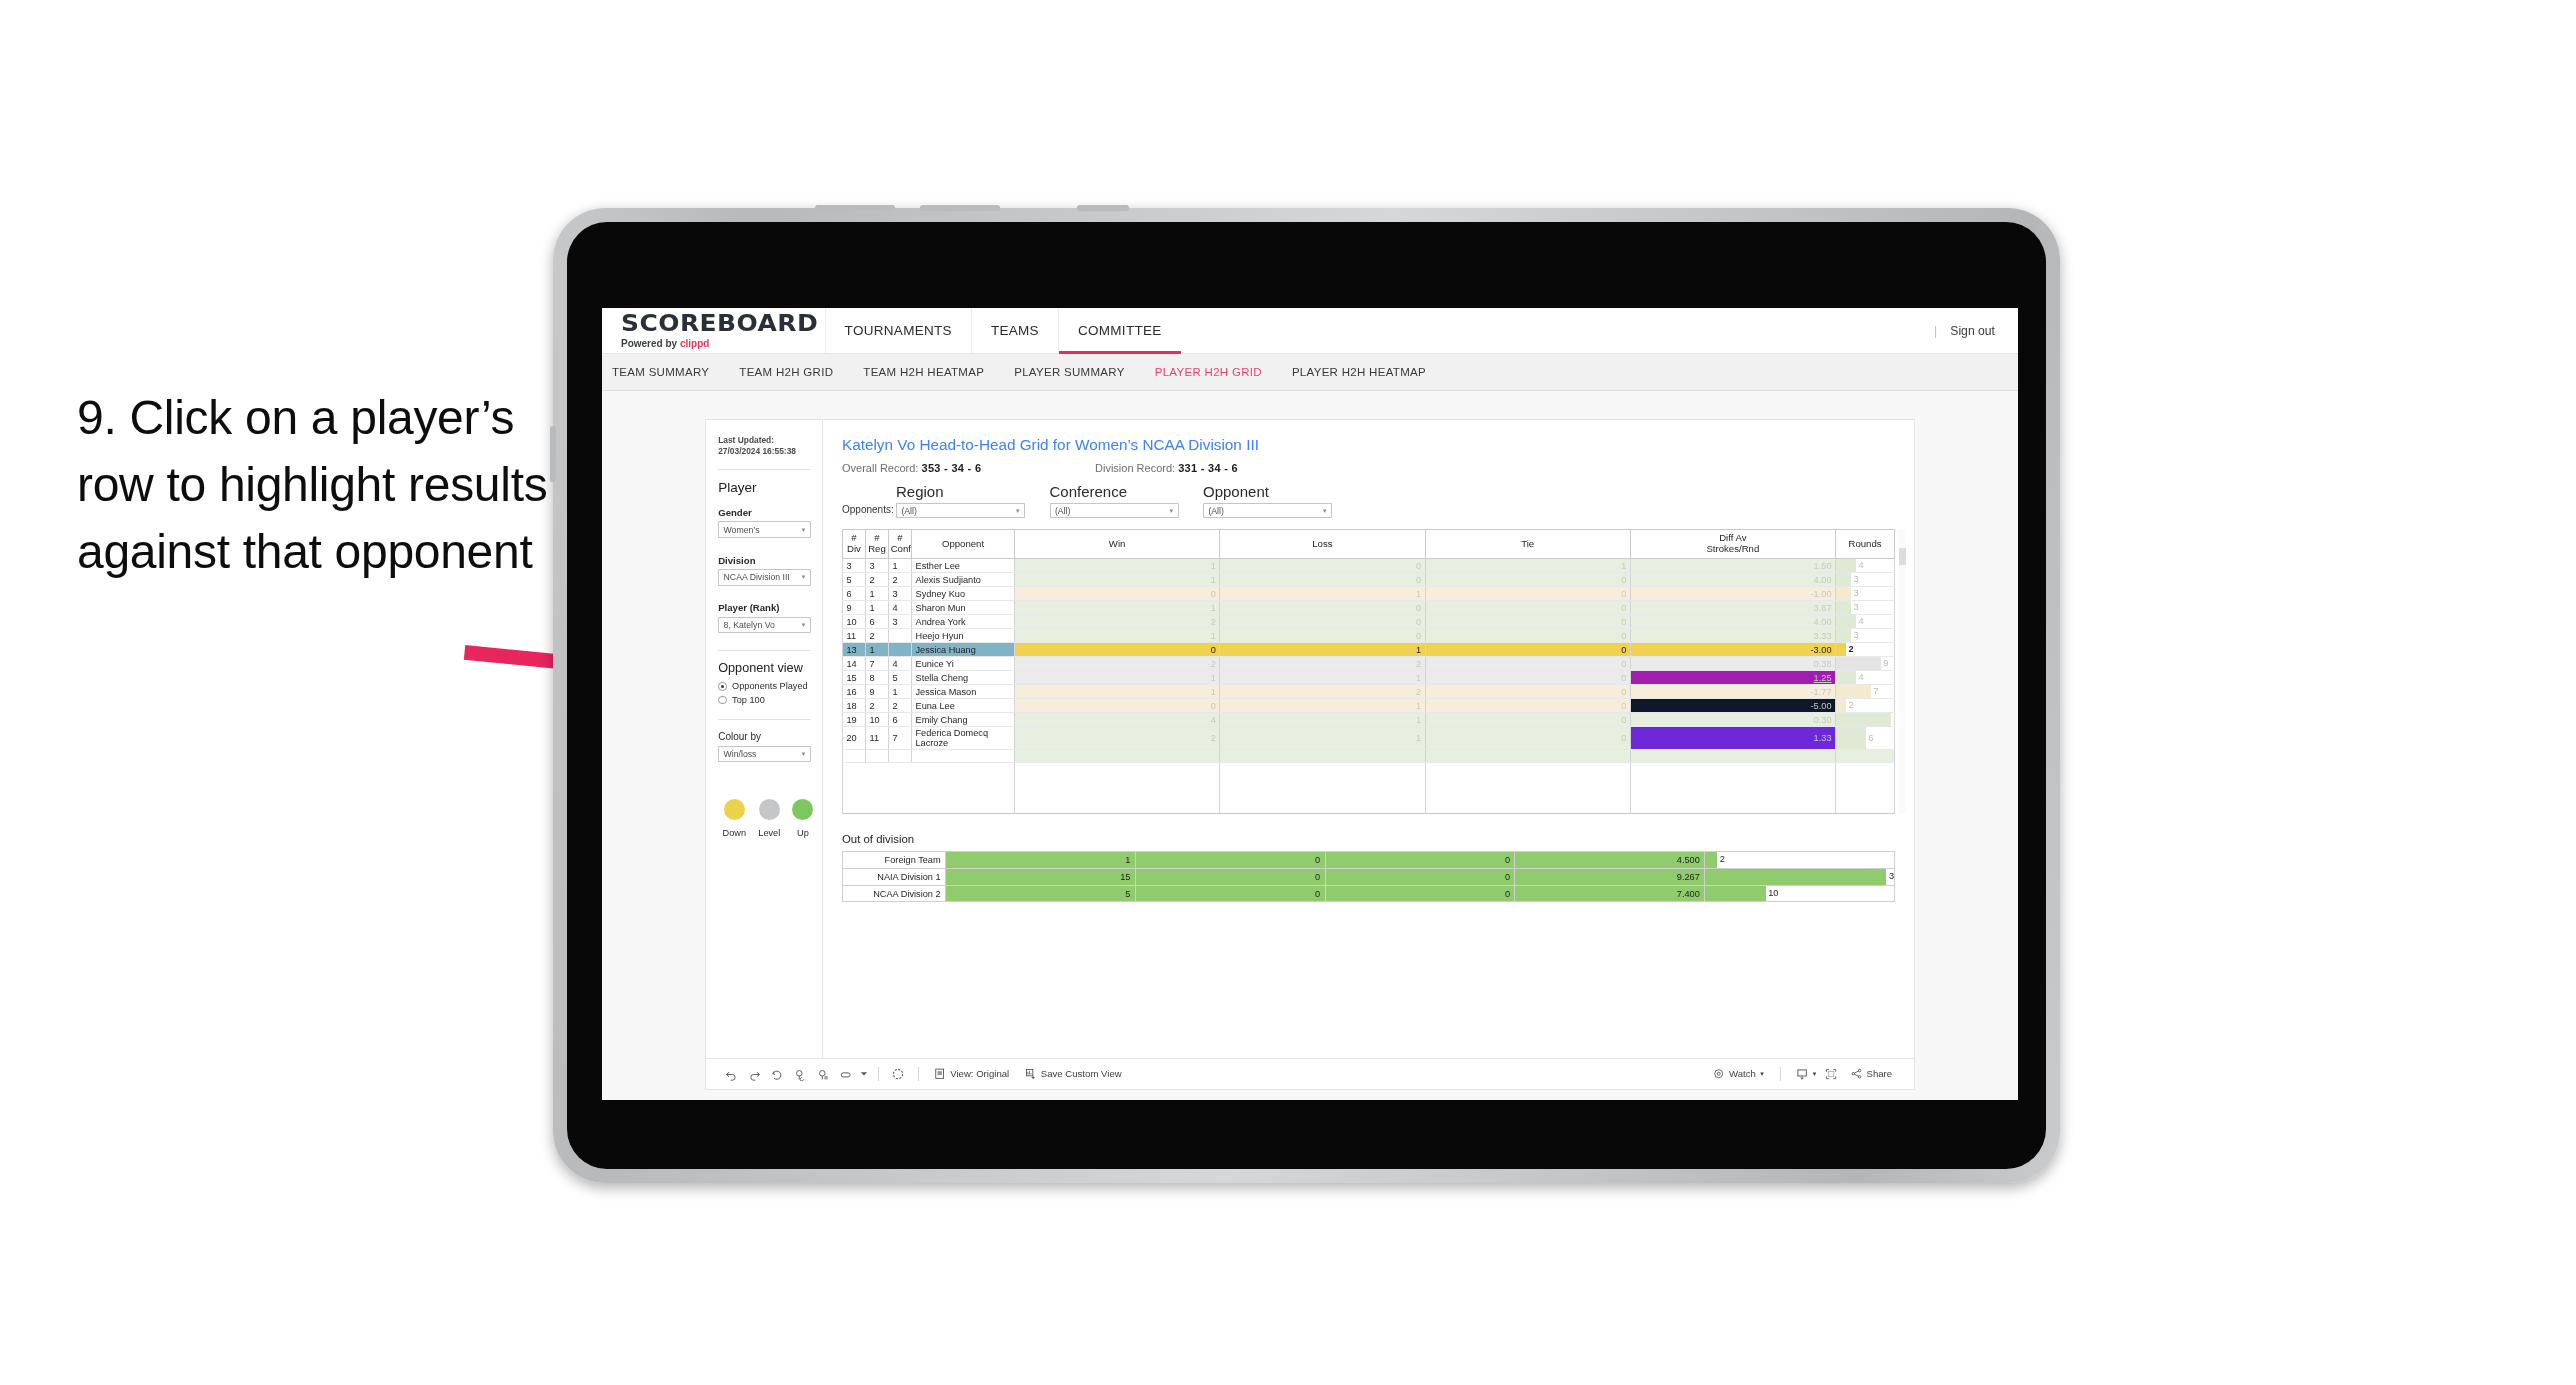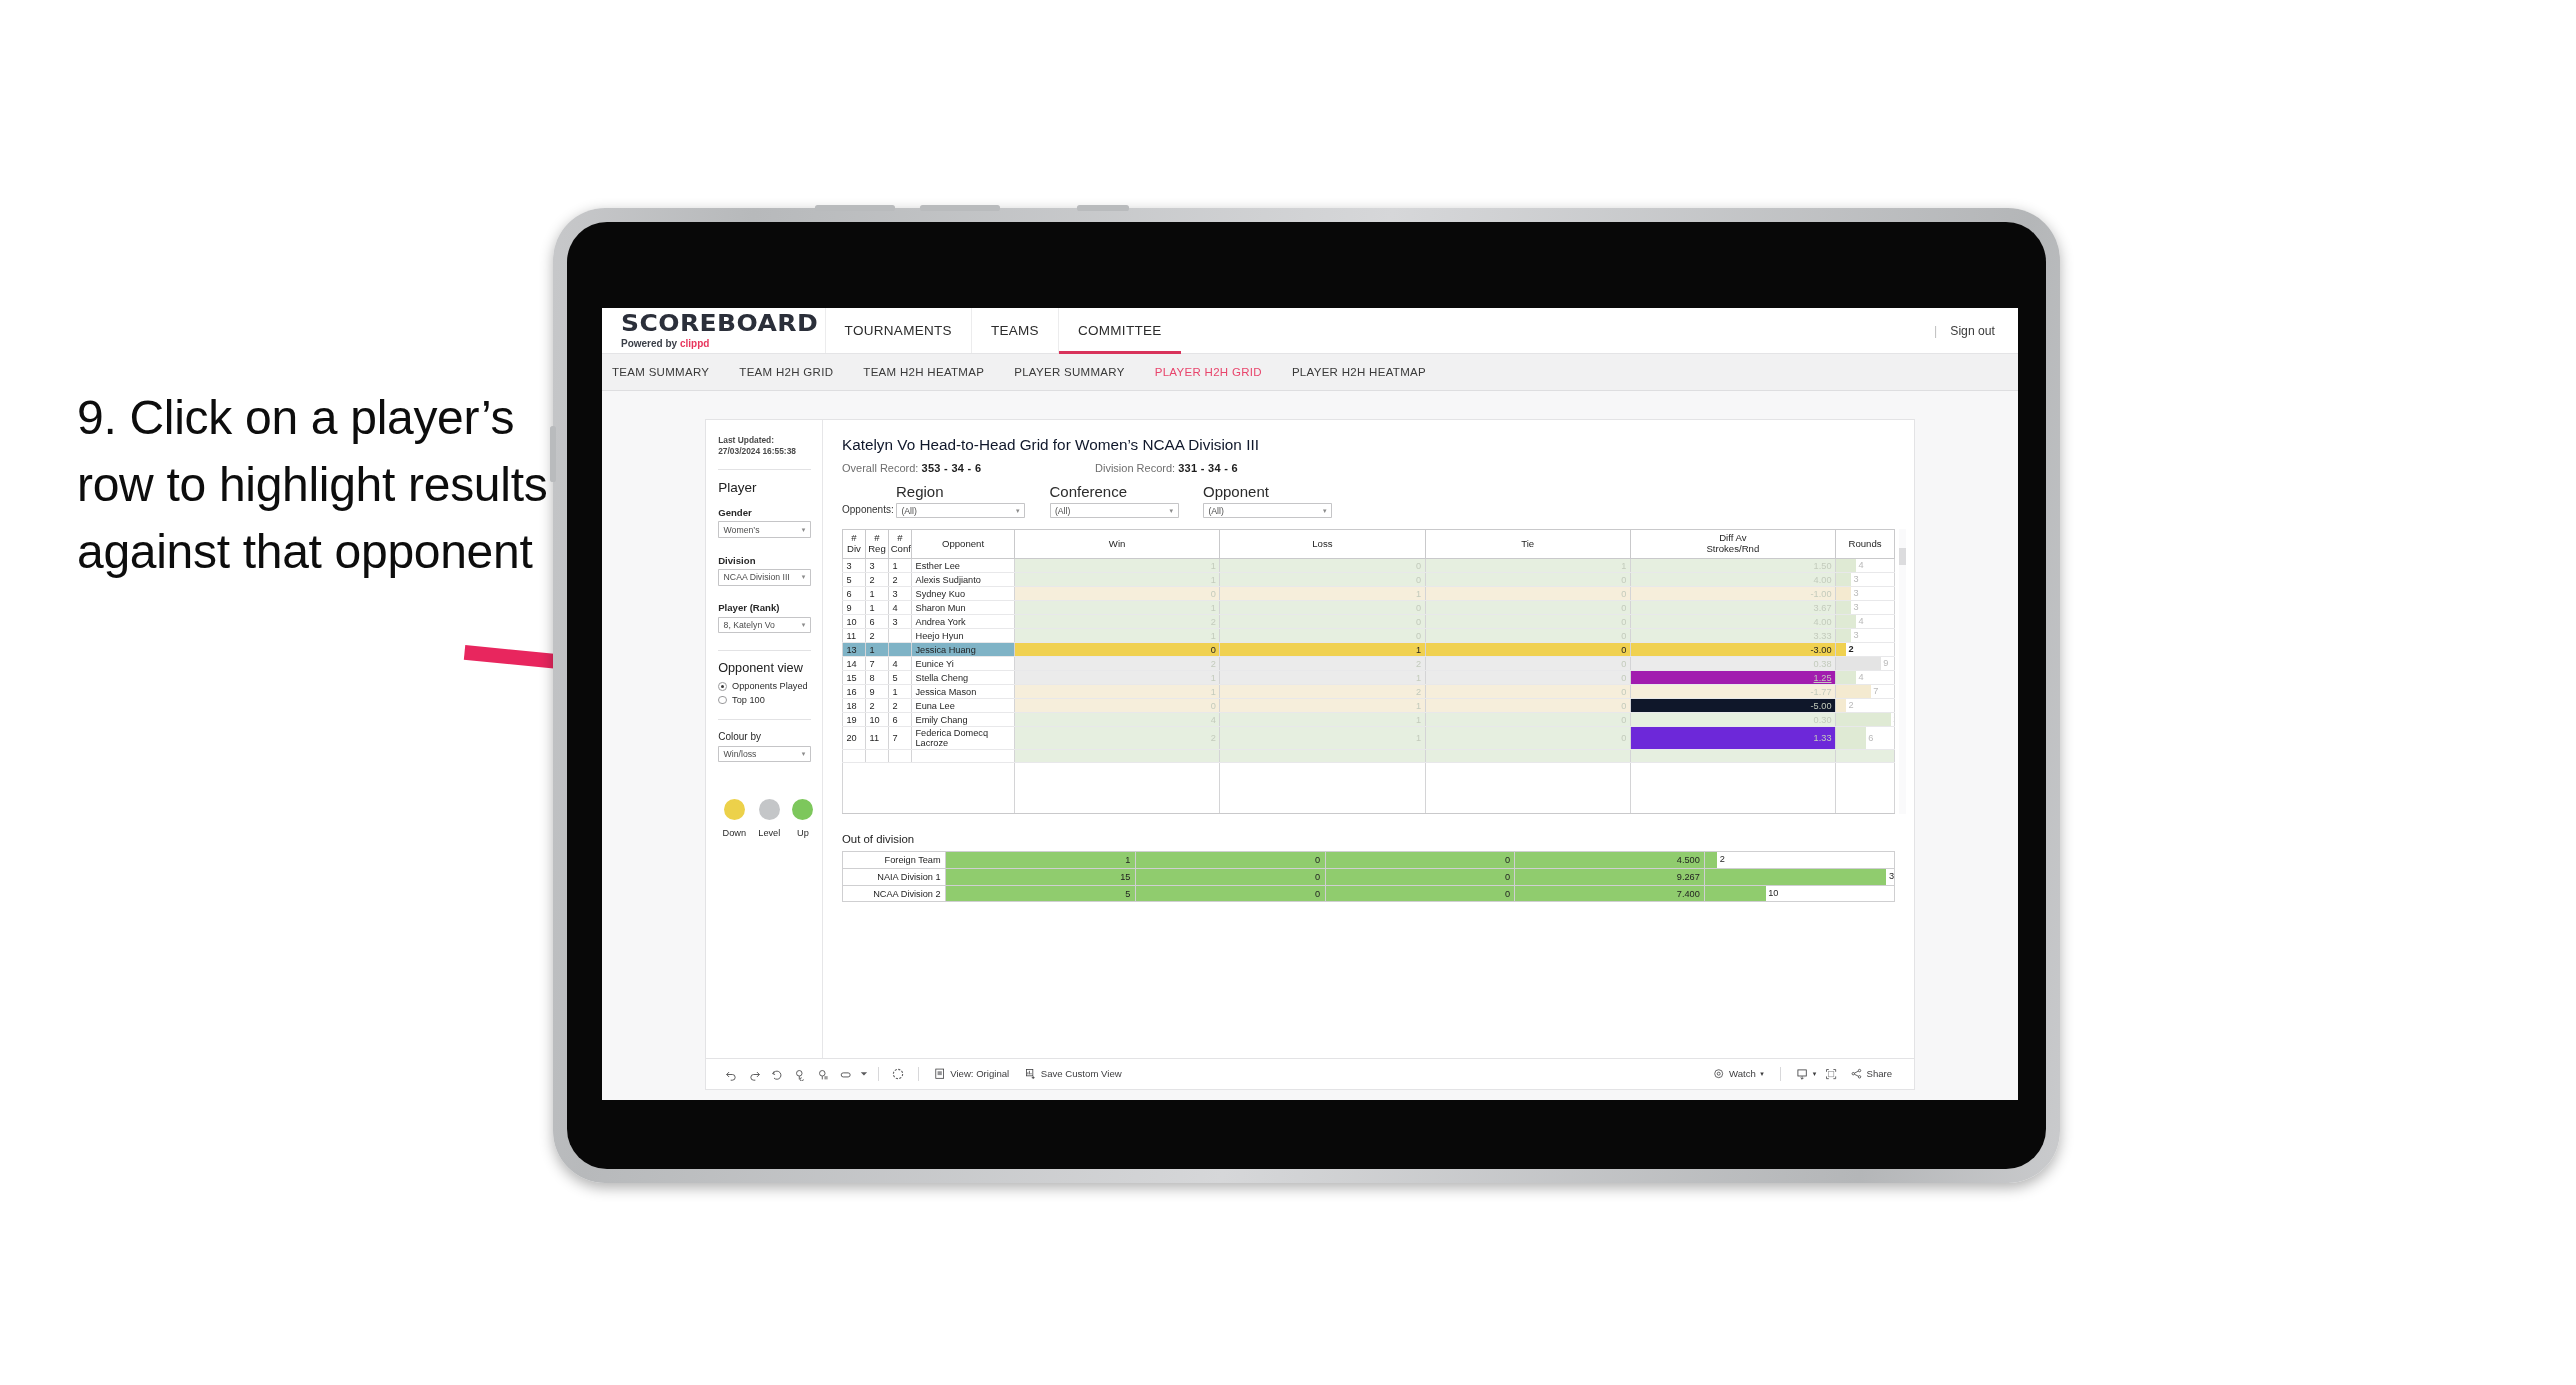--- a/index.html
+++ b/index.html
@@ -103,21 +103,21 @@
            flex:none; position:relative; background:#fff; }
   .radio.on::after { content:""; position:absolute; left:1.7px; top:1.7px; width:3.5px; height:3.5px;
                      border-radius:50%; background:#3b3b3b; }
   #legend { display:flex; gap:12.2px; margin-top:37px; padding-left:4.4px;}
   .legend-item { text-align:center; }
   .legend-dot { width:21px; height:21px; border-radius:50%; margin:0 auto; }
   .legend-label { font-size:9.2px; color:#2a2a2a; margin-top:7.9px; }
 
   
   #mainpane { flex:1; padding:15.7px 19px 0 19px; position:relative; }
-  #viz-title { font-size:15.3px; color:#0f172a; margin-bottom:7.9px; }
+  #viz-title { font-size:15.3px; color:#3b82f6; margin-bottom:7.9px; }
   #records { display:flex; font-size:11px; color:#6e6e6e; margin-bottom:9.6px; }
   #records b { color:#1d1d1d; font-weight:700; letter-spacing:0.3px; }
   #rec-overall { width:253px; }
   #opp-filters { display:flex; align-items:flex-end; gap:0; margin-bottom:10.5px; }
   #opp-label { font-size:10px; color:#333; padding-bottom:3.5px; width:54px; }
   .filter-col { width:129px; margin-right:24.5px; }
   .filter-col .field-label { font-size:15px; font-weight:400; color:#2b2b2b; margin-bottom:2.6px;}
   .filter-col .select { margin-bottom:0; height:15.7px; }
 
   

